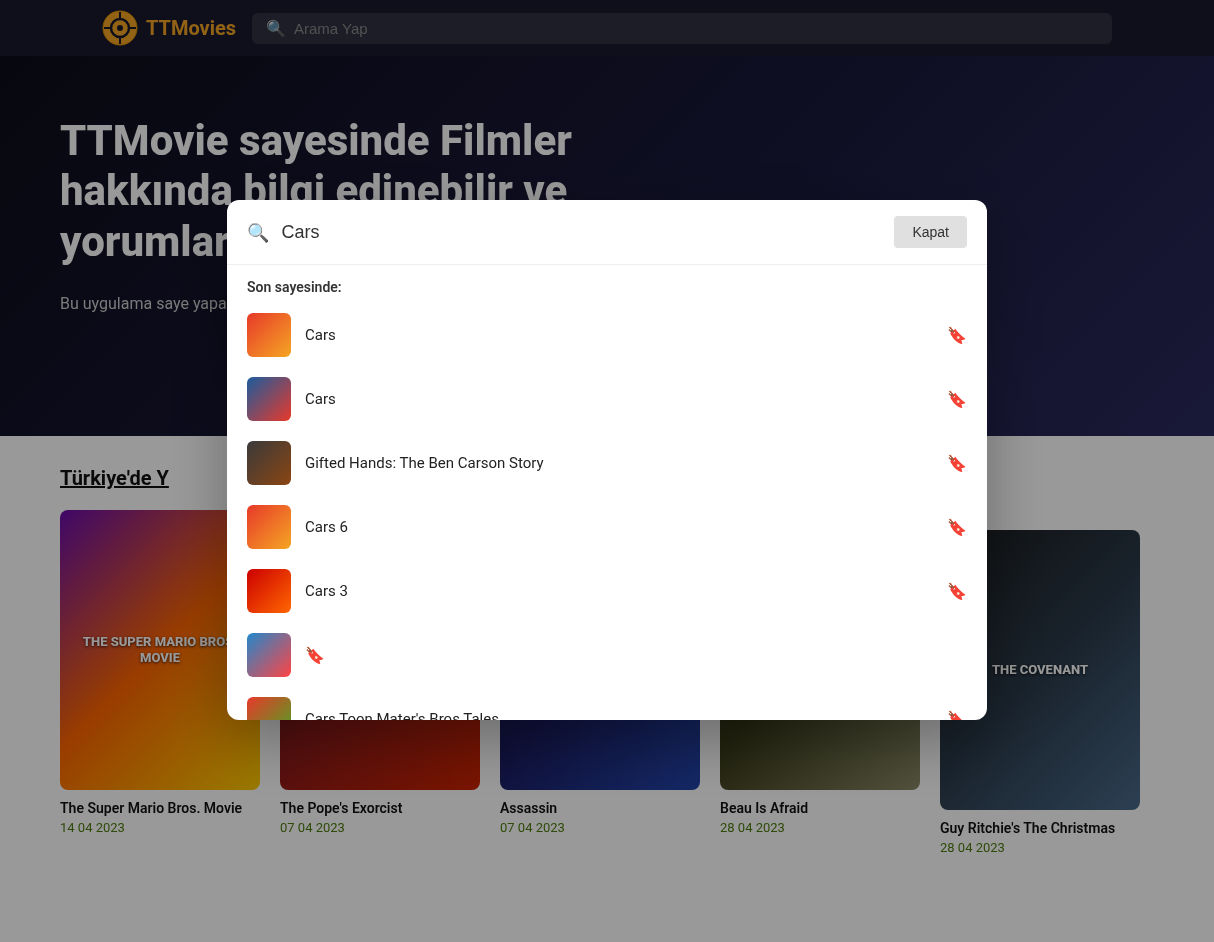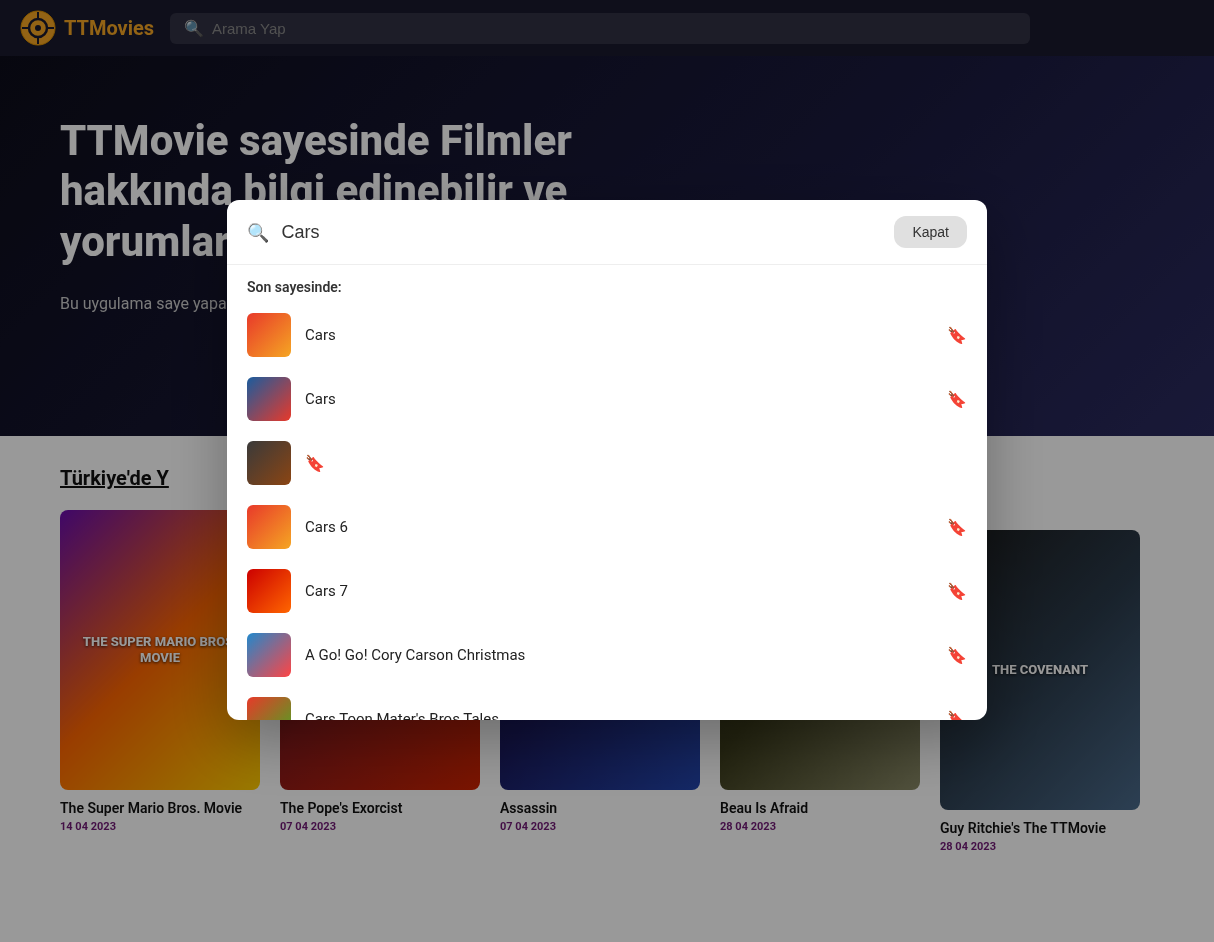--- a/index.html
+++ b/index.html
@@ -6,20 +6,21 @@
     body { font-family: -apple-system, BlinkMacSystemFont, 'Segoe UI', Roboto, sans-serif; background: #fff; }
 
     
     .header {
       display: flex;
       align-items: center;
       padding: 5px 20px;
       height: 56px;
       background: #1a1a2e;
       gap: 16px;
+      justify-content: center;
     }
     .logo-area {
       display: flex;
       align-items: center;
       gap: 8px;
       cursor: pointer;
     }
     .logo-icon {
       width: 36px;
       height: 36px;
@@ -105,21 +106,21 @@
     .modal-search-input {
       flex: 1;
       border: none;
       outline: none;
       font-size: 18px;
       color: #333;
     }
     .modal-close-btn {
       background: #e0e0e0;
       border: none;
-      border-radius: 12px;
+      border-radius: 4px;
       padding: 8px 18px;
       font-size: 14px;
       cursor: pointer;
       color: #333;
       font-weight: 500;
     }
 
     .recent-label {
       padding: 14px 20px 8px;
       font-size: 14px;
@@ -213,23 +214,22 @@
       text-transform: uppercase;
       line-height: 1.2;
     }
     .movie-title {
       font-size: 14px;
       font-weight: 600;
       color: #111;
       margin-bottom: 4px;
     }
     .movie-date {
-      font-size: 11px;
-      color: #701a75;
-      font-weight: bold;
+      font-size: 13px;
+      color: #4d7c0f;
     }
 
     
     .results-list::-webkit-scrollbar { width: 6px; }
     .results-list::-webkit-scrollbar-thumb { background: #ccc; border-radius: 3px; }
 
     
     .thumb-cars1 { background: linear-gradient(135deg, #e8392a, #f5a623); }
     .thumb-cars2 { background: linear-gradient(135deg, #1a5c9e, #e8392a); }
     .thumb-gifted { background: linear-gradient(135deg, #3a3a3a, #8b4513); }
@@ -283,35 +283,35 @@
     <span class="result-name">Cars</span>
     <span class="bookmark-icon">🔖</span>
   </div>
         <div class="result-item">
     <div class="result-thumb thumb-cars2"></div>
     <span class="result-name">Cars</span>
     <span class="bookmark-icon">🔖</span>
   </div>
         <div class="result-item">
     <div class="result-thumb thumb-gifted"></div>
+    <span class="result-name">Gifted Hands: The Ben Carson Story</span>
     <span class="bookmark-icon">🔖</span>
   </div>
         <div class="result-item">
     <div class="result-thumb thumb-cars1"></div>
     <span class="result-name">Cars 6</span>
     <span class="bookmark-icon">🔖</span>
   </div>
         <div class="result-item">
     <div class="result-thumb thumb-cars3"></div>
-    <span class="result-name">Cars 7</span>
+    <span class="result-name">Cars 3</span>
     <span class="bookmark-icon">🔖</span>
   </div>
         <div class="result-item">
     <div class="result-thumb thumb-ago"></div>
-    <span class="result-name">A Go! Go! Cory Carson Christmas</span>
     <span class="bookmark-icon">🔖</span>
   </div>
         <div class="result-item">
     <div class="result-thumb thumb-toon"></div>
     <span class="result-name">Cars Toon Mater's Bros Tales</span>
     <span class="bookmark-icon">🔖</span>
   </div>
       </div>
   </div>
 </div>
@@ -354,17 +354,17 @@
     </div>
     <div class="movie-title">Beau Is Afraid</div>
     <div class="movie-date">28 04 2023</div>
   </div>
       <div class="movie-card">
     <div class="movie-poster covenant">
       <div class="movie-poster-art">
         <span class="movie-poster-title">The Covenant</span>
       </div>
     </div>
-    <div class="movie-title">Guy Ritchie's The TTMovie</div>
+    <div class="movie-title">Guy Ritchie's The Christmas</div>
     <div class="movie-date">28 04 2023</div>
   </div>
     </div>
 </main>
 
 </body></html>

